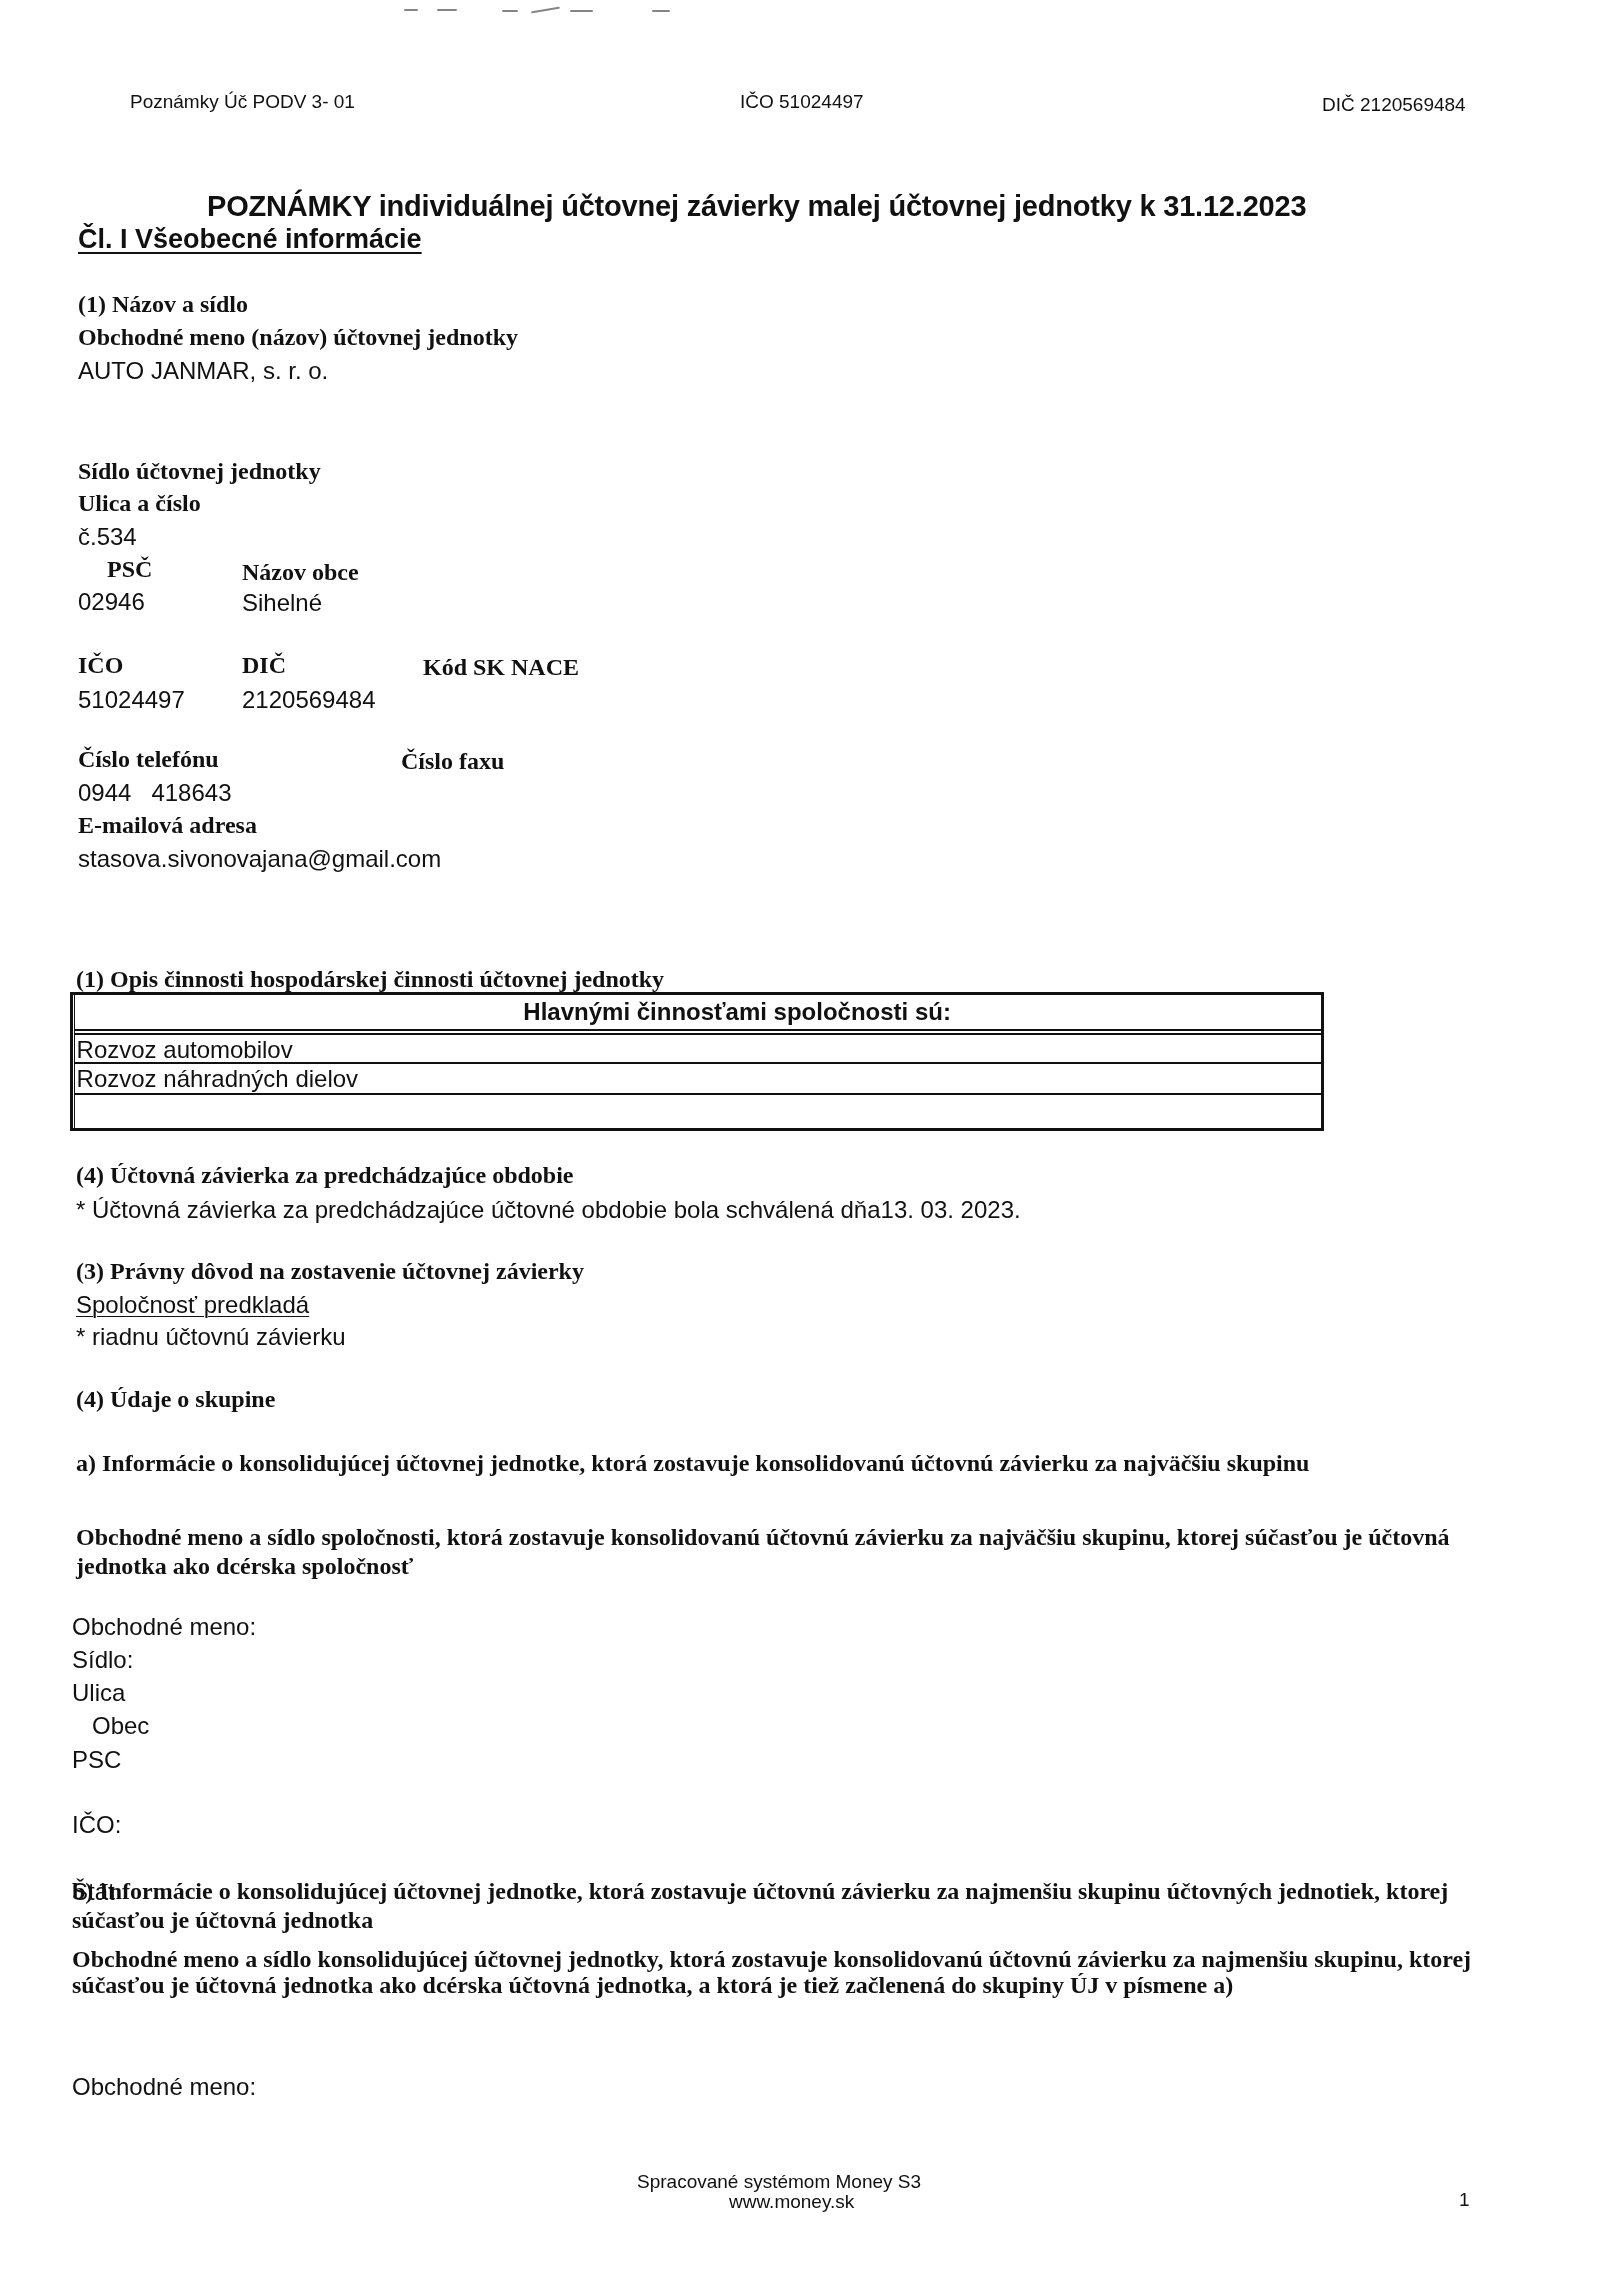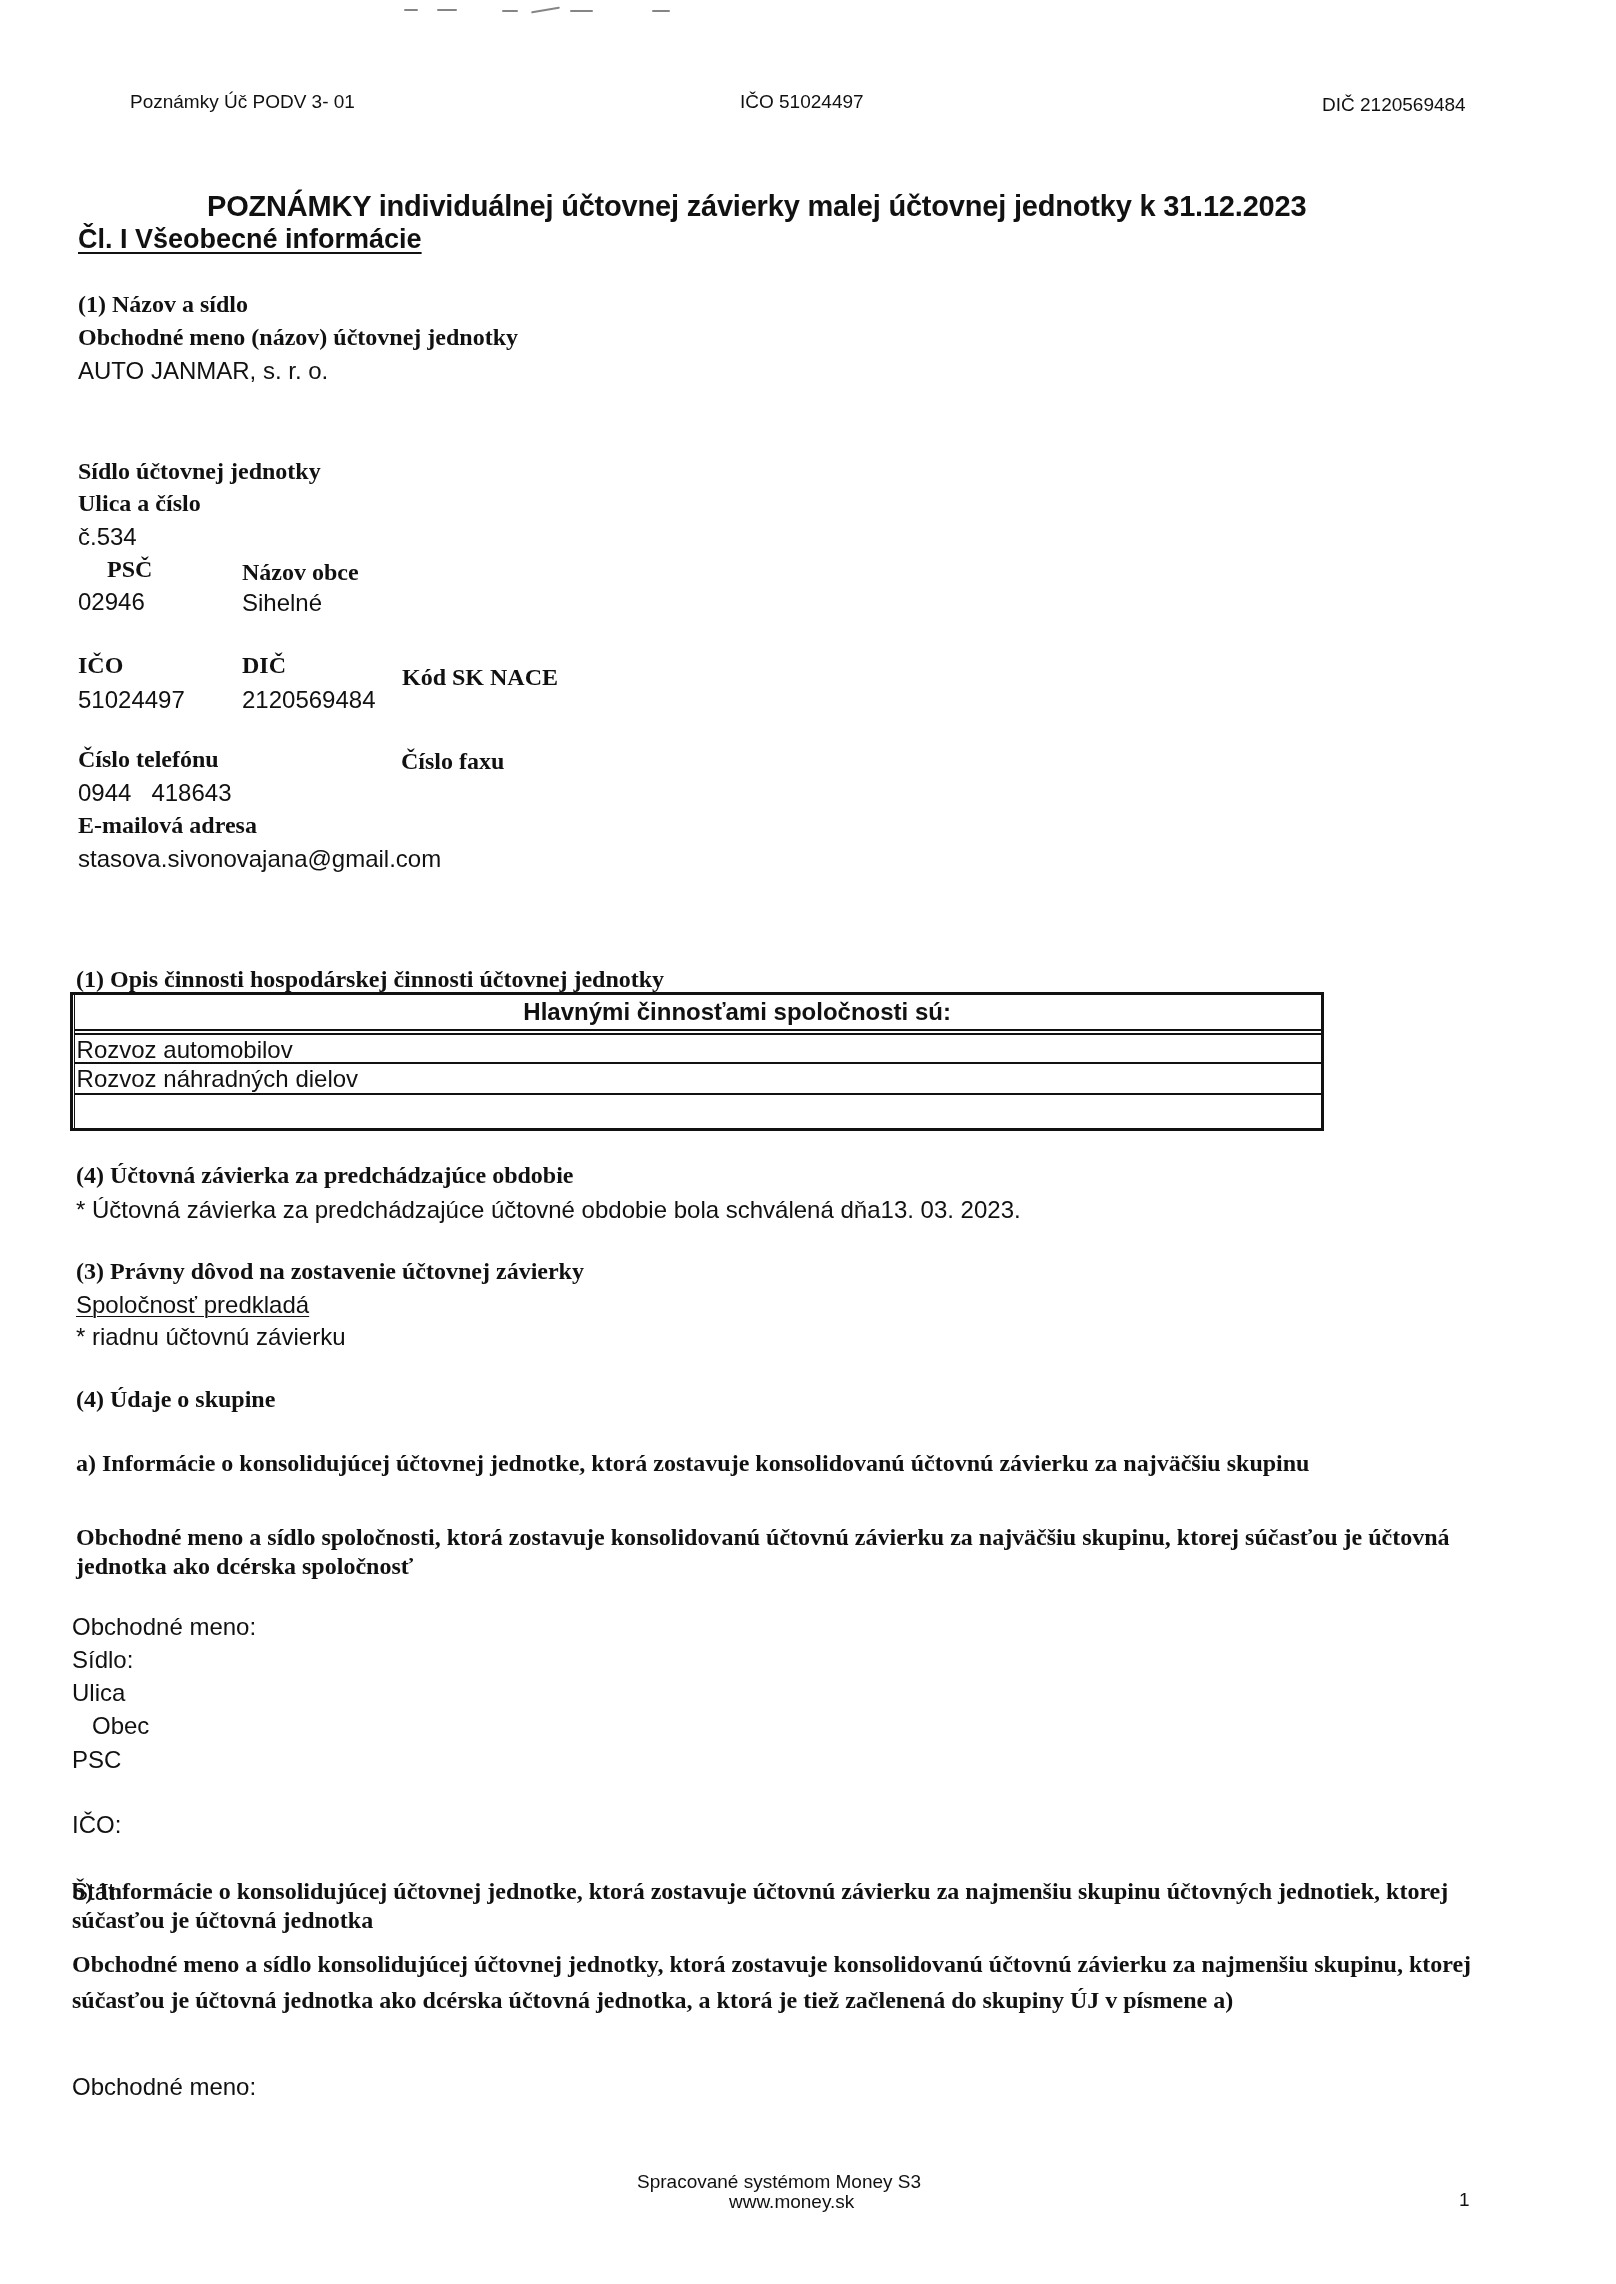--- a/index.html
+++ b/index.html
@@ -45,21 +45,21 @@
 <div class="abs lb" style="left:78px;top:458px;">Sídlo účtovnej jednotky</div>
 <div class="abs lb" style="left:78px;top:490px;">Ulica a číslo</div>
 <div class="abs tx" style="left:78px;top:523px;">č.534</div>
 <div class="abs lb" style="left:78px;top:556px;margin-left:29px;">PSČ</div>
 <div class="abs lb" style="left:242px;top:559px;">Názov obce</div>
 <div class="abs tx" style="left:78px;top:588px;">02946</div>
 <div class="abs tx" style="left:242px;top:589px;">Sihelné</div>
 
 <div class="abs lb" style="left:78px;top:652px;">IČO</div>
 <div class="abs lb" style="left:242px;top:652px;">DIČ</div>
-<div class="abs lb" style="left:402px;top:654px;margin-top:10px;">Kód SK NACE</div>
+<div class="abs lb" style="left:423px;top:654px;">Kód SK NACE</div>
 <div class="abs tx" style="left:78px;top:686px;">51024497</div>
 <div class="abs tx" style="left:242px;top:686px;">2120569484</div>
 <div class="abs tx" style="left:535px;top:686px;"></div>
 
 <div class="abs lb" style="left:78px;top:746px;">Číslo telefónu</div>
 <div class="abs lb" style="left:401px;top:748px;">Číslo faxu</div>
 <div class="abs tx" style="left:78px;top:779px;white-space:pre;">0944   418643</div>
 <div class="abs tx" style="left:495px;top:779px;"></div>
 <div class="abs lb" style="left:78px;top:812px;">E-mailová adresa</div>
 <div class="abs tx" style="left:78px;top:845px;">stasova.sivonovajana@gmail.com</div>
@@ -87,19 +87,19 @@
 
 <div class="abs tx" style="left:72px;top:1613px;">Obchodné meno:</div>
 <div class="abs tx" style="left:72px;top:1646px;">Sídlo:</div>
 <div class="abs tx" style="left:72px;top:1679px;">Ulica</div>
 <div class="abs tx" style="left:72px;top:1712px;margin-left:20px;">Obec</div>
 <div class="abs tx" style="left:72px;top:1746px;">PSC</div>
 <div class="abs tx" style="left:72px;top:1878px;">Štát</div>
 <div class="abs tx" style="left:72px;top:1811px;">IČO:</div>
 
 <div class="para lb" style="left:72px;top:1877px;width:1382px;line-height:29px;">b) Informácie o konsolidujúcej účtovnej jednotke, ktorá zostavuje účtovnú závierku za najmenšiu skupinu účtovných jednotiek, ktorej súčasťou je účtovná jednotka</div>
-<div class="para lb" style="left:72px;top:1946px;width:1421px;line-height:36px;">Obchodné meno a sídlo konsolidujúcej účtovnej jednotky, ktorá zostavuje konsolidovanú účtovnú závierku za najmenšiu skupinu, ktorej súčasťou je účtovná jednotka ako dcérska účtovná jednotka, a ktorá je tiež začlenená do skupiny ÚJ v písmene a)</div>
+<div class="para lb" style="left:72px;top:1946px;width:1421px;line-height:26px;">Obchodné meno a sídlo konsolidujúcej účtovnej jednotky, ktorá zostavuje konsolidovanú účtovnú závierku za najmenšiu skupinu, ktorej súčasťou je účtovná jednotka ako dcérska účtovná jednotka, a ktorá je tiež začlenená do skupiny ÚJ v písmene a)</div>
 <div class="abs tx" style="left:72px;top:2073px;">Obchodné meno:</div>
 
 <div class="abs foot" style="left:637px;top:2171px;">Spracované systémom Money S3</div>
 <div class="abs foot" style="left:729px;top:2191px;">www.money.sk</div>
 <div class="abs foot" style="left:1459px;top:2189px;">1</div>
 
 
 </body></html>

